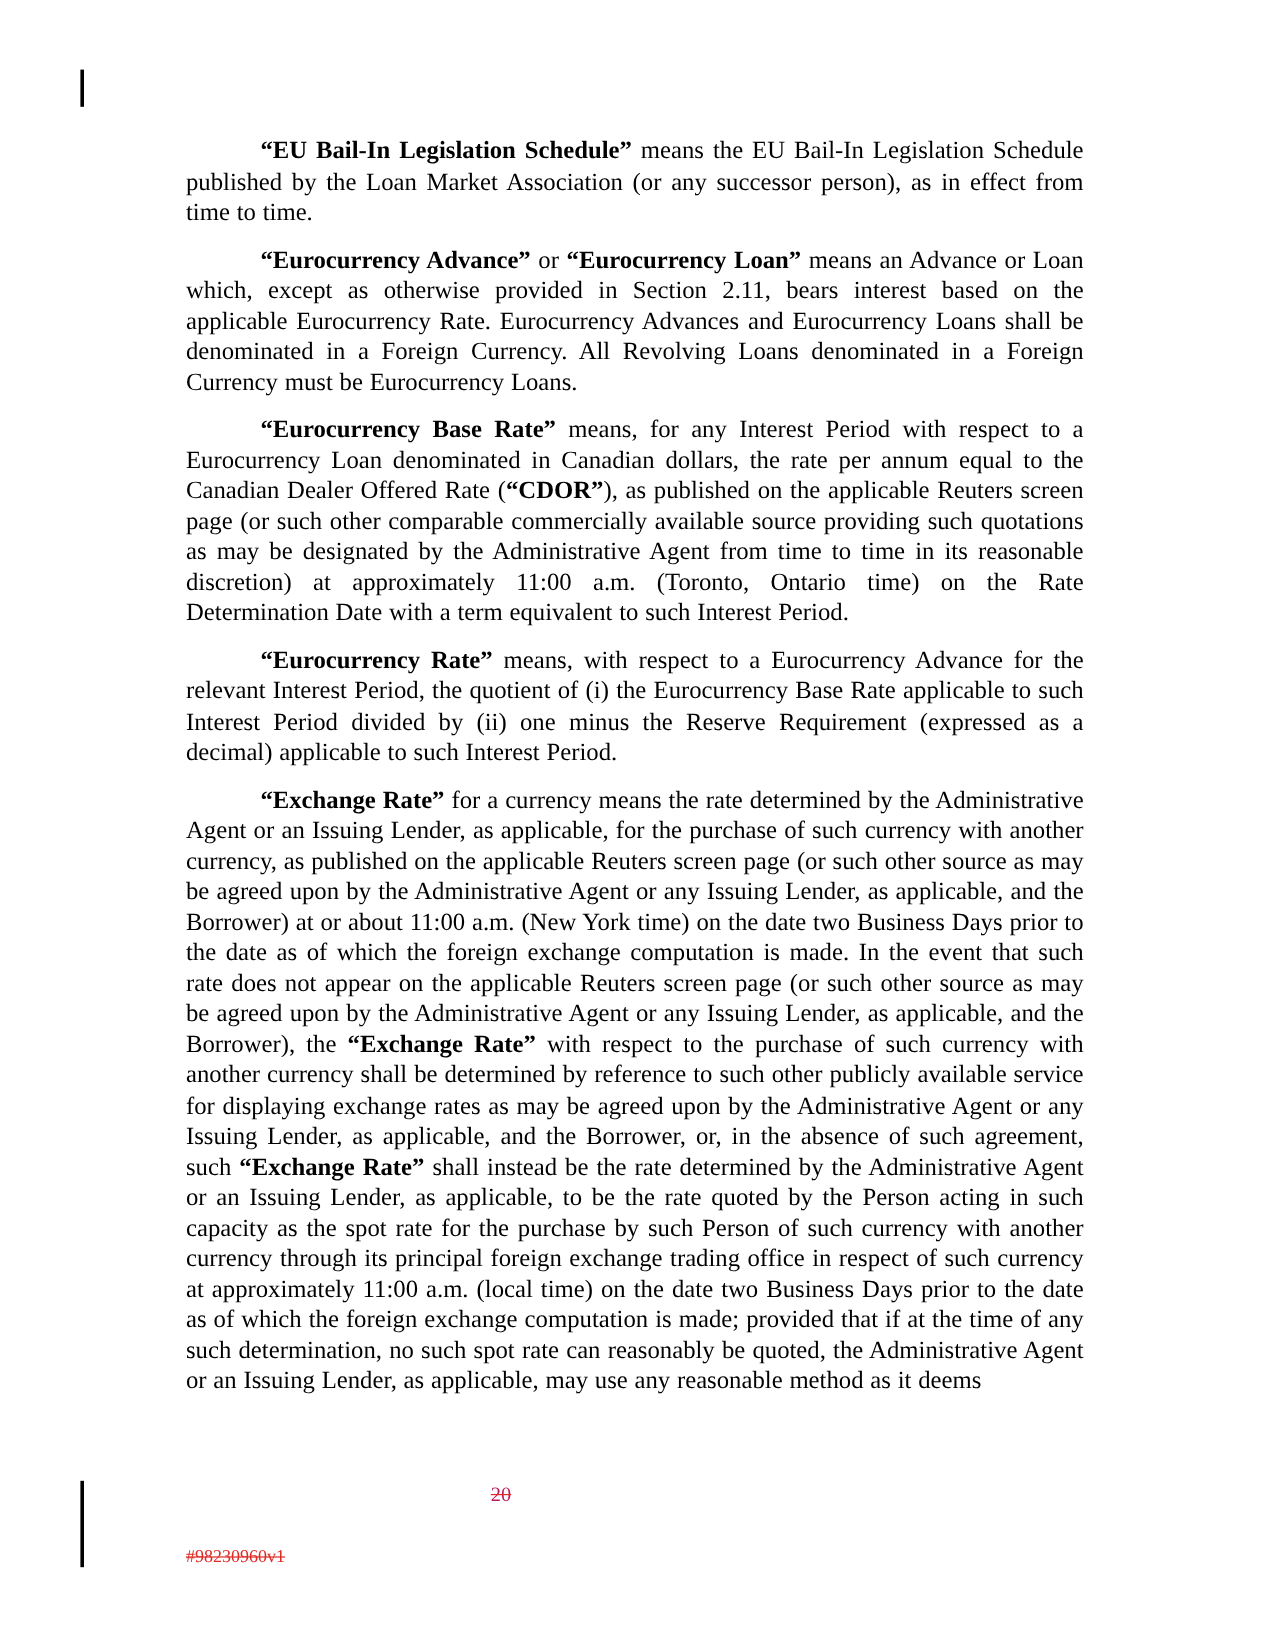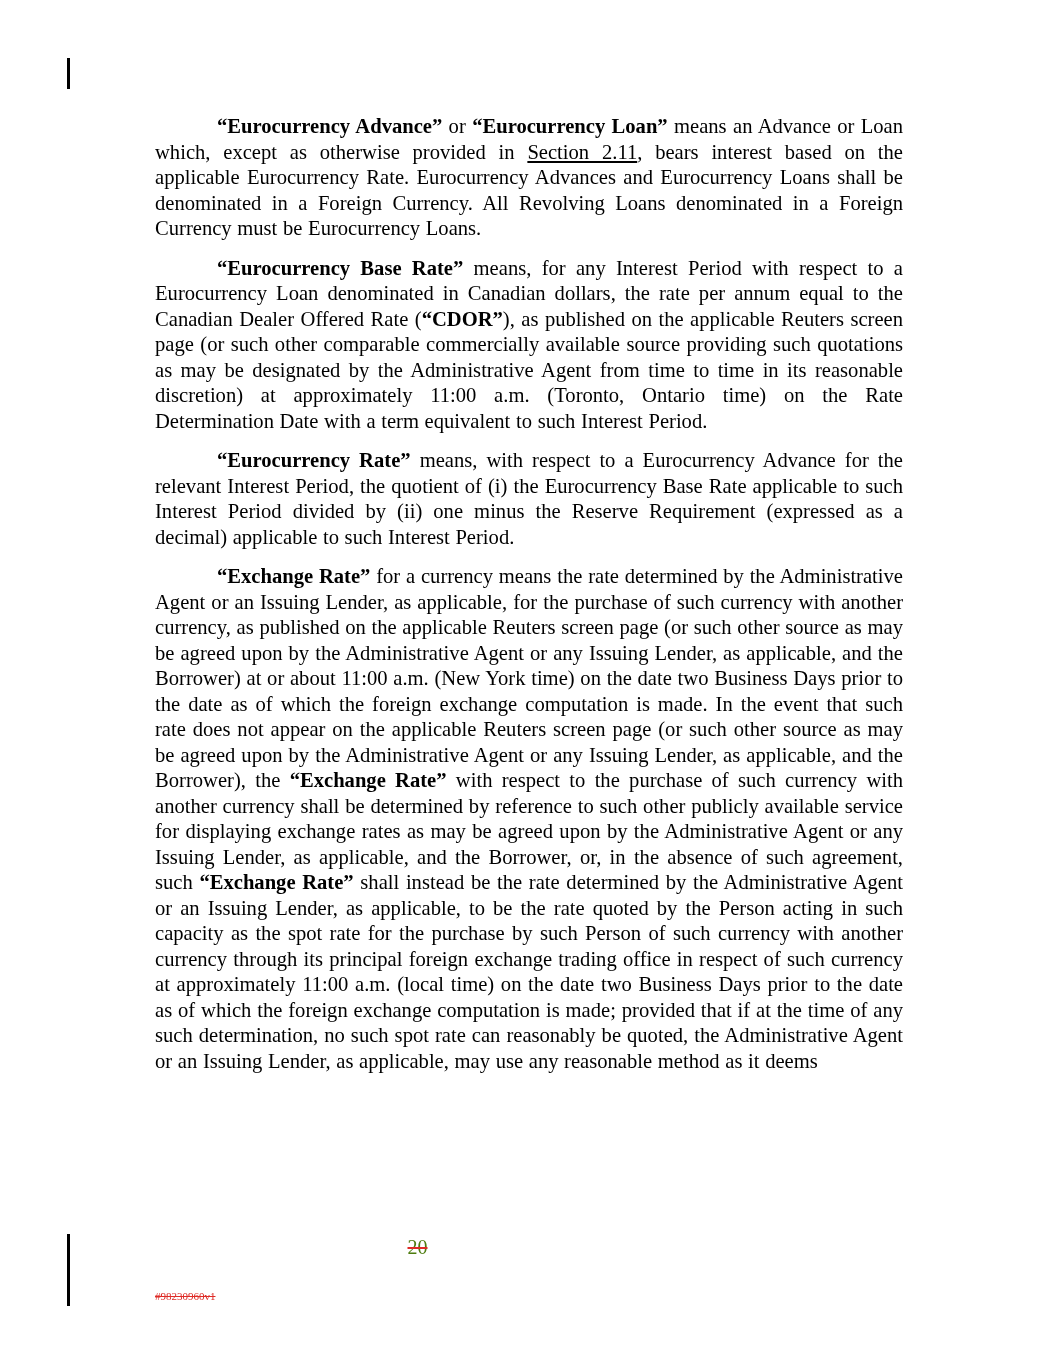--- a/index.html
+++ b/index.html
@@ -35,52 +35,53 @@
     margin: 0 0 14px 0;
     text-indent: 62px;
     text-align: justify;
     font-size: 20.6px;
     line-height: 25.5px;
     word-spacing: 0.5px;
   }
   .seg-n { }
   .seg-b { font-weight: bold; }
   .seg-i { }
-  .seg-u { text-decoration: underline; }
+  .seg-u { }
 
   .footer-page-number {
     position: absolute;
     top: 1236px;
     left: 0;
     width: 835px;
     text-align: center;
-    font-size: 20px;
-    color: #4d7c0f;
+    font-size: 17px;
+    color: #be185d;
     text-decoration: line-through;
     text-decoration-color: #de2b26;
   }
   .footer-doc-id {
     position: absolute;
     top: 1290px;
     left: 155px;
-    font-size: 11px;
+    font-size: 15px;
     color: #de2b26;
     text-decoration: line-through;
     text-decoration-color: #de2b26;
   }
 </style>
 </head>
 <body>
 
 <div class="page">
 
   <div class="change-bar top"></div>
   <div class="change-bar bottom"></div>
 
   <div class="content">
+    <p><span class="seg-b">“EU Bail-In Legislation Schedule”</span><span class="seg-n"> means the EU Bail-In Legislation Schedule published by the Loan Market Association (or any successor person), as in effect from time to time.</span></p>
     <p><span class="seg-b">“Eurocurrency Advance”</span><span class="seg-n"> or </span><span class="seg-b">“Eurocurrency Loan”</span><span class="seg-n"> means an Advance or Loan which, except as otherwise provided in </span><span class="seg-u">Section 2.11</span><span class="seg-n">, bears interest based on the applicable Eurocurrency Rate.  Eurocurrency Advances and Eurocurrency Loans shall be denominated in a Foreign Currency.  All Revolving Loans denominated in a Foreign Currency must be Eurocurrency Loans.</span></p>
     <p><span class="seg-b">“Eurocurrency Base Rate”</span><span class="seg-n"> means, for any Interest Period with respect to a Eurocurrency Loan denominated in Canadian dollars, the rate per annum equal to the Canadian Dealer Offered Rate (</span><span class="seg-b">“CDOR”</span><span class="seg-n">), as published on the applicable Reuters screen page (or such other comparable commercially available source providing such quotations as may be designated by the Administrative Agent from time to time in its reasonable discretion) at approximately 11:00 a.m. (Toronto, Ontario time) on the Rate Determination Date with a term equivalent to such Interest Period.</span></p>
     <p><span class="seg-b">“Eurocurrency Rate”</span><span class="seg-n"> means, with respect to a Eurocurrency Advance for the relevant Interest Period, the quotient of (i) the Eurocurrency Base Rate applicable to such Interest Period </span><span class="seg-i">divided</span><span class="seg-n"> by (ii) one </span><span class="seg-i">minus</span><span class="seg-n"> the Reserve Requirement (expressed as a decimal) applicable to such Interest Period.</span></p>
     <p><span class="seg-b">“Exchange Rate”</span><span class="seg-n"> for a currency means the rate determined by the Administrative Agent or an Issuing Lender, as applicable, for the purchase of such currency with another currency, as published on the applicable Reuters screen page (or such other source as may be agreed upon by the Administrative Agent or any Issuing Lender, as applicable, and the Borrower) at or about 11:00 a.m. (New York time) on the date two Business Days prior to the date as of which the foreign exchange computation is made.  In the event that such rate does not appear on the applicable Reuters screen page (or such other source as may be agreed upon by the Administrative Agent or any Issuing Lender, as applicable, and the Borrower), the </span><span class="seg-b">“Exchange Rate”</span><span class="seg-n"> with respect to the purchase of such currency with another currency shall be determined by reference to such other publicly available service for displaying exchange rates as may be agreed upon by the Administrative Agent or any Issuing Lender, as applicable, and the Borrower, or, in the absence of such agreement, such </span><span class="seg-b">“Exchange Rate”</span><span class="seg-n"> shall instead be the rate determined by the Administrative Agent or an Issuing Lender, as applicable, to be the rate quoted by the Person acting in such capacity as the spot rate for the purchase by such Person of such currency with another currency through its principal foreign exchange trading office in respect of such currency at approximately 11:00 a.m. (local time) on the date two Business Days prior to the date as of which the foreign exchange computation is made; </span><span class="seg-i">provided</span><span class="seg-n"> that if at the time of any such determination, no such spot rate can reasonably be quoted, the Administrative Agent or an Issuing Lender, as applicable, may use any reasonable method as it deems</span></p>
   </div>
 
   <div class="footer-page-number">20</div>
 
   <div class="footer-doc-id">#98230960v1</div>
 

